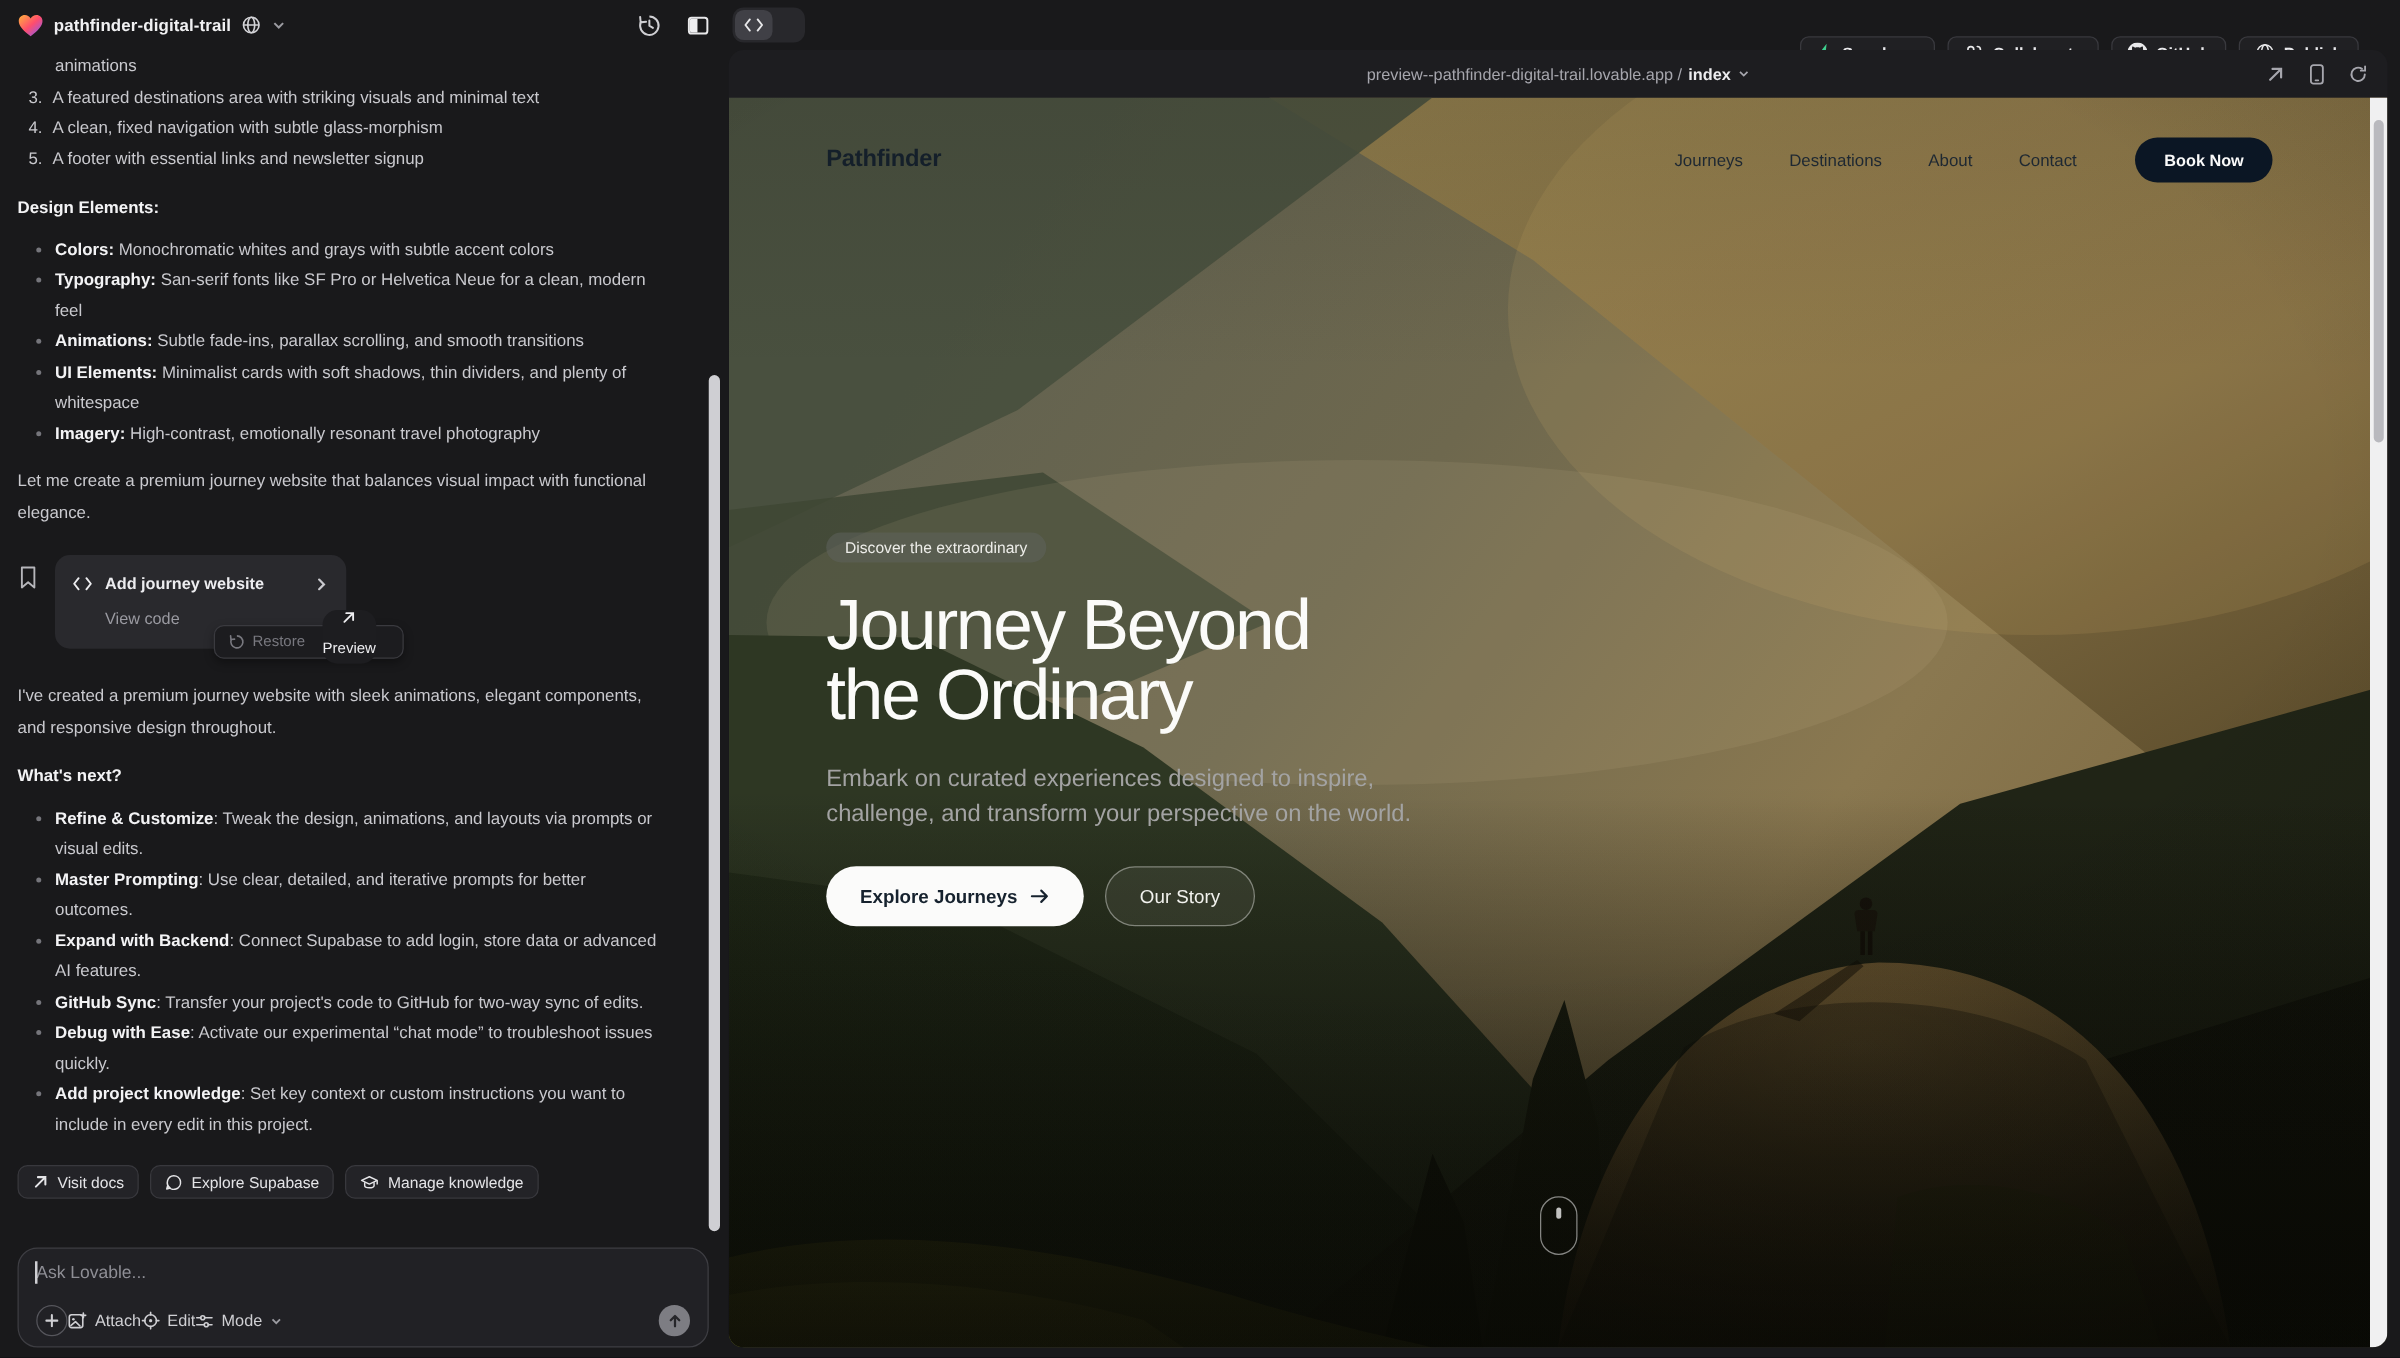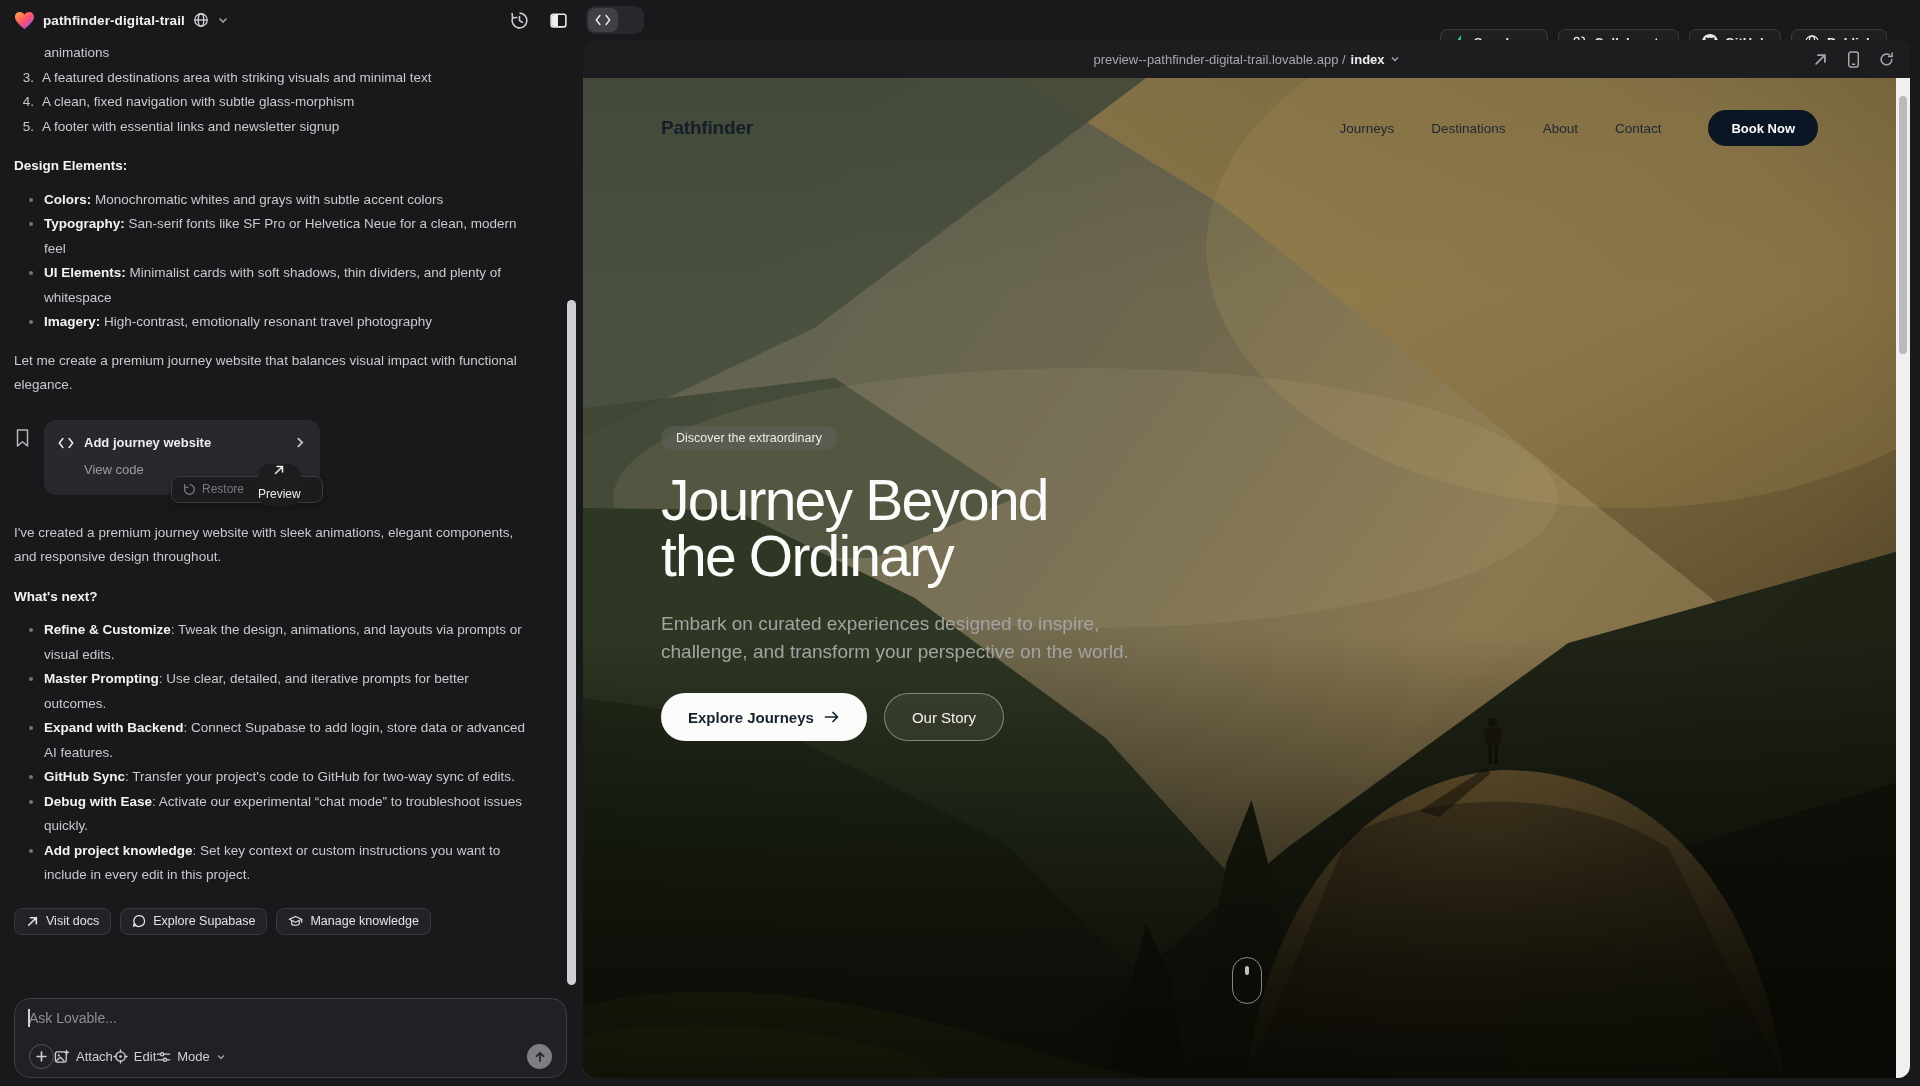--- a/index.html
+++ b/index.html
@@ -29,21 +29,21 @@
   .num-list .num { width:20px; text-align:right; margin-right:8px; flex:none; }
   .dot-list { list-style:none; width:512px; }
   .dot-list li { position:relative; padding-left:30px; }
   .dot-list li::before { content:""; position:absolute; left:15px; top:10px; width:4px; height:4px; border-radius:50%; background:#75757b; }
   .bold-lead { color:#f3f3f5; font-weight:700; }
   .para { margin:14px 0; width:520px; }
 
   
   .artifact-row { display:flex; align-items:flex-start; gap:13px; margin:22px 0 26px; position:relative; }
   .bookmark { margin-top:8px; flex:none; }
-  .artifact-card { position:relative; width:276px; background:#29292d; border-radius:12px; padding:11px 14px 12px; cursor:pointer; }
+  .artifact-card { position:relative; width:233px; background:#29292d; border-radius:12px; padding:11px 14px 12px; cursor:pointer; }
   .ac-row1 { display:flex; align-items:center; gap:10px; }
   .ac-title { color:#ededf0; font-weight:700; font-size:13px; flex:1; }
   .ac-sub { color:#9a9aa1; font-size:13px; margin:3px 0 0 26px; }
   .restore-pill { position:absolute; left:127px; top:56px; height:27px; display:flex; align-items:center; gap:14px; padding:0 11px; background:#1c1c1f; border:1px solid #3a3a3f; border-radius:8px; font-size:12px; white-space:nowrap; box-shadow:0 3px 8px rgba(0,0,0,.35); }
   .restore-pill .restore { display:flex; align-items:center; gap:6px; color:#78787f; cursor:pointer; }
   .restore-pill .preview { display:flex; align-items:center; gap:6px; color:#ededf0; cursor:pointer; }
 
   
   .chip-row { display:flex; gap:9px; margin:20px 0 10px; }
   .chip { display:flex; align-items:center; gap:7px; height:27px; padding:0 11px; background:#232327; border:1px solid #38383d; border-radius:8px; color:#e4e4e7; font-size:12.5px; cursor:pointer; white-space:nowrap; }
@@ -212,20 +212,21 @@
           <li>
               <span class="num">5.</span>
               <span>A footer with essential links and newsletter signup</span>
             </li>
         </ol>
 
         <h3>Design Elements:</h3>
         <ul class="dot-list">
           <li><span class="bold-lead">Colors:</span><span> Monochromatic whites and grays with subtle accent colors</span></li>
           <li><span class="bold-lead">Typography:</span><span> San-serif fonts like SF Pro or Helvetica Neue for a clean, modern feel</span></li>
+          <li><span class="bold-lead">Animations:</span><span> Subtle fade-ins, parallax scrolling, and smooth transitions</span></li>
           <li><span class="bold-lead">UI Elements:</span><span> Minimalist cards with soft shadows, thin dividers, and plenty of whitespace</span></li>
           <li><span class="bold-lead">Imagery:</span><span> High-contrast, emotionally resonant travel photography</span></li>
         </ul>
 
         <p class="para">Let me create a premium journey website that balances visual impact with functional elegance.</p>
 
         <div class="artifact-row">
           <span class="bookmark">
             <svg width="17" height="20" viewBox="0 0 17 20" fill="none" stroke="#b6b6bb" stroke-width="1.5" stroke-linejoin="round">
                 <path d="M3.5 2h10v16l-5-4.2L3.5 18z"></path>

